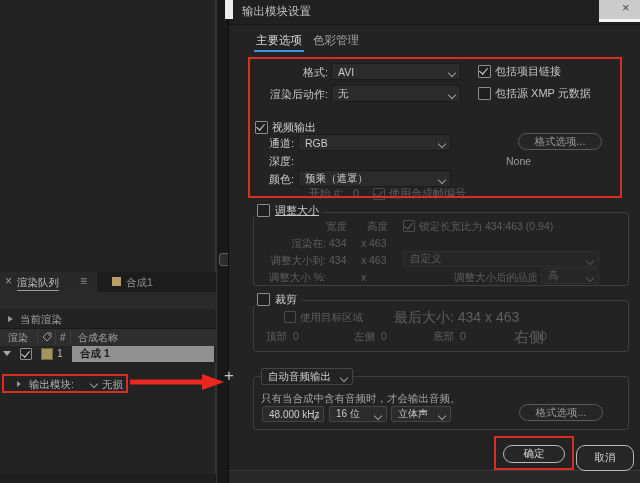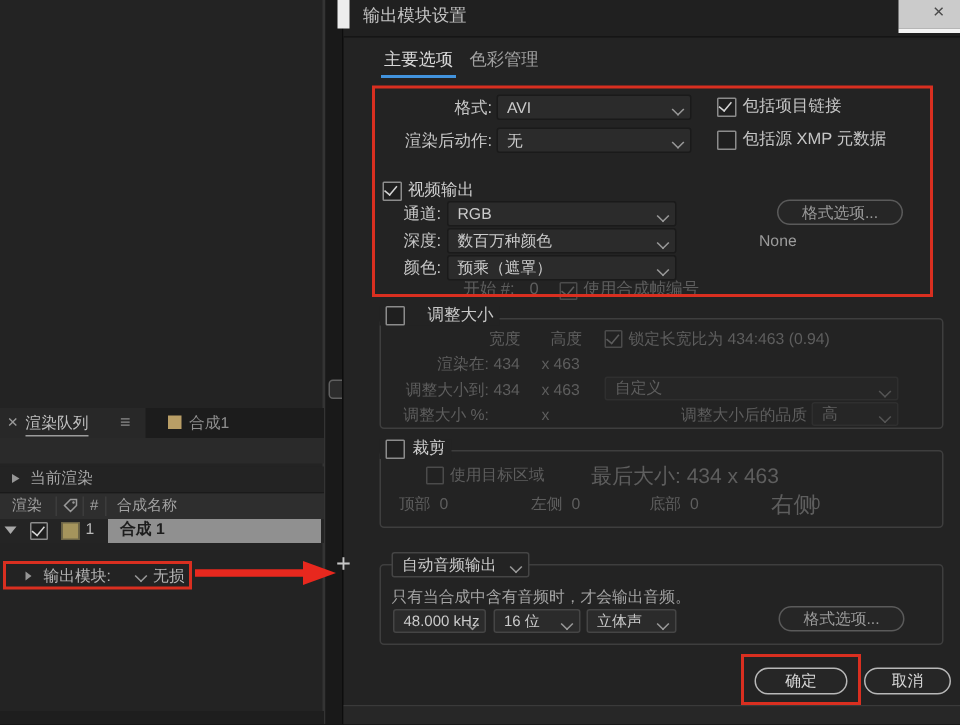--- a/index.html
+++ b/index.html
@@ -145,41 +145,37 @@
     <span class="t lr" style="left:10px;top:137px;width:55px;">通道:</span>
     <div class="dd" style="left:69px;top:134px;width:153px;">
       <span>RGB</span>
       <span class="cv"></span>
     </div>
     <button class="pill faint" style="left:289px;top:133px;width:84px;height:17px;">
       <span>格式选项...</span>
     </button>
 
     <span class="t lr" style="left:10px;top:155px;width:55px;">深度:</span>
-    <div class="dd" style="left:69px;top:152px;width:153px;">
-      <span>数百万种颜色</span>
-      <span class="cv"></span>
-    </div>
     <span class="t" style="left:277px;top:155px;font-size:10.5px;color:#9c9c9c;">None</span>
 
     <span class="t lr" style="left:10px;top:173px;width:55px;">颜色:</span>
     <div class="dd" style="left:69px;top:170px;width:153px;">
       <span>预乘（遮罩）</span>
       <span class="cv"></span>
     </div>
 
     <span class="t lr dim" style="left:40px;top:187px;width:74px;">开始 #:</span>
     <span class="t dim" style="left:124px;top:187px;">0</span>
     <span class="cb dis on" style="left:144px;top:188px;width:10px;height:10px;"></span>
     <span class="t dim" style="left:160px;top:187px;">使用合成帧编号</span>
 
     <div class="grp" style="left:24px;top:212px;width:376px;height:74px;"></div>
     <div class="grplabel" style="left:24px;top:204px;height:13px;">
       <span class="cb" style="position:relative;display:inline-block;"></span>
-      <span class="t" style="position:relative;margin-left:15px;color:#c9c9c9;">调整大小</span>
+      <span class="t" style="position:relative;margin-left:5px;color:#c9c9c9;text-decoration:underline;">调整大小</span>
     </div>
     <span class="t dim" style="left:97px;top:220px;font-size:10.5px;">宽度</span>
     <span class="t dim" style="left:138px;top:220px;font-size:10.5px;">高度</span>
     <span class="cb dis on" style="left:174px;top:220px;width:10px;height:10px;"></span>
     <span class="t dim" style="left:190px;top:220px;font-size:10.5px;">锁定长宽比为 434:463 (0.94)</span>
 
     <span class="t lr dim" style="left:17px;top:237px;width:80px;font-size:10.5px;">渲染在:</span>
     <span class="t dim" style="left:100px;top:237px;font-size:10.5px;">434</span>
     <span class="t dim" style="left:132px;top:237px;font-size:10.5px;">x</span>
     <span class="t dim" style="left:140px;top:237px;font-size:10.5px;">463</span>
@@ -238,21 +234,21 @@
     </div>
     <button class="pill faint" style="left:290px;top:404px;width:84px;height:17px;">
       <span>格式选项...</span>
     </button>
 
     <div class="abs" style="left:0;top:470px;width:412px;height:1px;background:#3a3a3a;"></div>
     <div class="abs" style="left:0;top:471px;width:412px;height:12px;background:#272727;"></div>
     <button class="pill" style="left:274px;top:445px;width:62px;height:18px;">
       <span>确定</span>
     </button>
-    <button class="pill" style="left:347px;top:445px;width:58px;height:18px;">
+    <button class="pill" style="left:347px;top:445px;width:58px;height:26px;">
       <span>取消</span>
     </button>
   </div>
 
   <div class="abs" style="left:225px;top:0;width:8px;height:19px;background:#ededed;"></div>
 
   <div class="ann" style="left:248px;top:57px;width:374px;height:141px;"></div>
   <div class="ann" style="left:2px;top:374px;width:126px;height:19px;"></div>
   <div class="ann" style="left:494px;top:436px;width:80px;height:34px;"></div>
   <svg class="abs" style="left:128px;top:372px;" width="96" height="20" viewBox="0 0 96 20">

